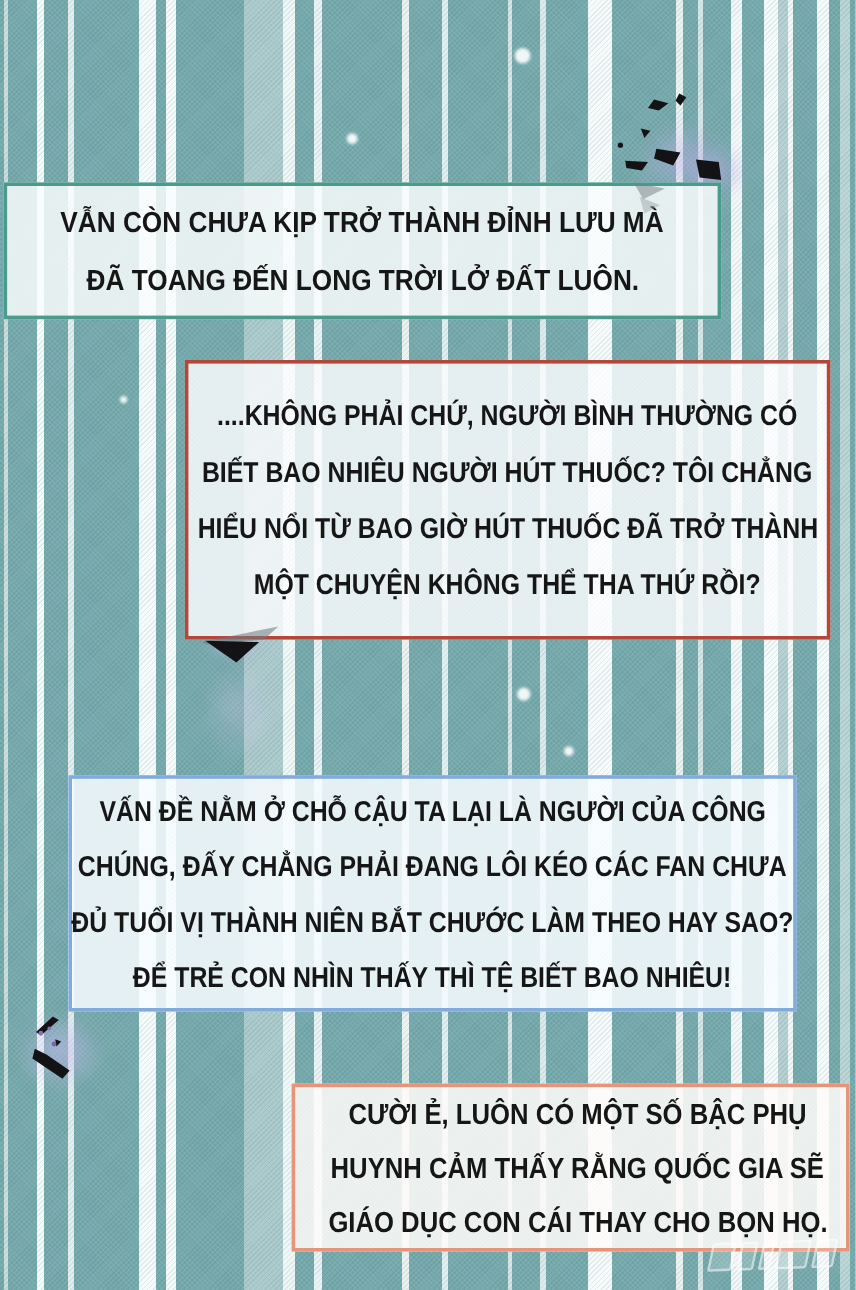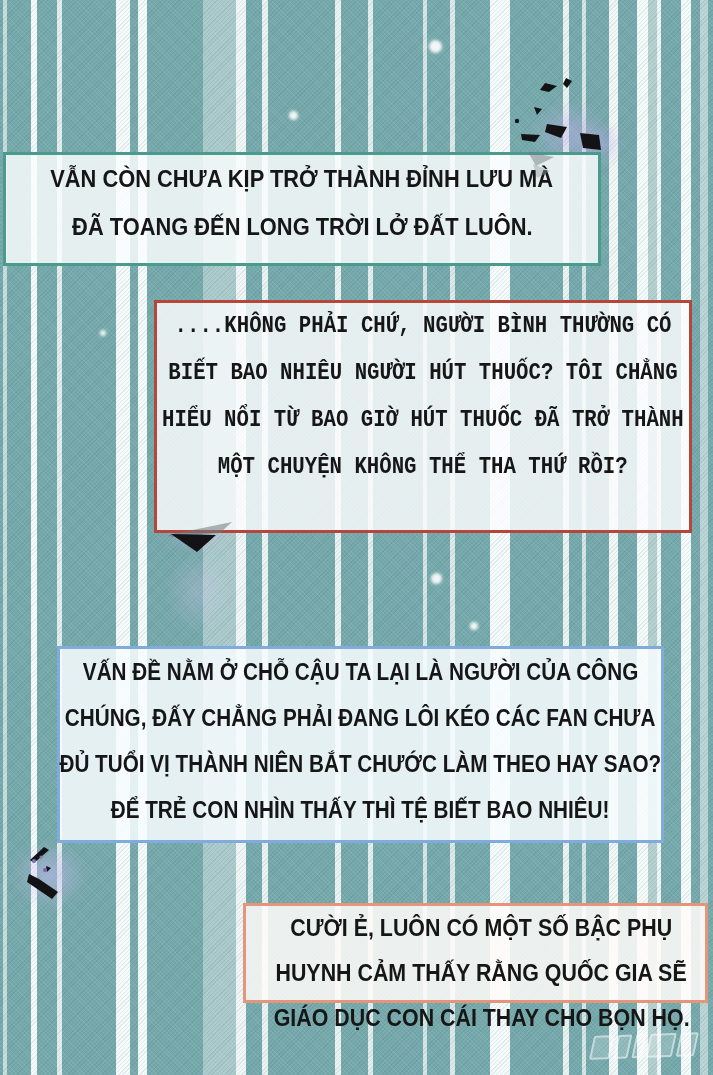--- a/index.html
+++ b/index.html
@@ -47,35 +47,35 @@
         rgba(255,255,255,.45) 648px, rgba(255,255,255,.45) 657px,
         rgba(255,255,255,.9) 657px, rgba(255,255,255,.9) 661px,
         transparent 661px, transparent 681px,
         rgba(252,255,255,.95) 681px, rgba(252,255,255,.95) 691px,
         transparent 691px, transparent 700px,
         rgba(255,255,255,.5) 700px, rgba(255,255,255,.5) 708px,
         transparent 708px);
   }
   .speech-box{
     position:absolute; box-sizing:border-box; border:3px solid #000;
-    display:flex; flex-direction:column; align-items:center;
+    display:flex; flex-direction:column; justify-content:center; align-items:center;
     color:#161616;
   }
   .speech-line{
     font-weight:700; white-space:nowrap; text-align:center;
     transform:scale(0.9,1.04); transform-origin:center;
     letter-spacing:0px;
   }
   #box-1{left:3px; top:152px; width:598px; height:114px; background:rgba(250,253,253,.84);}
   #box-1 .speech-line{font-size:23px; line-height:48px; transform:scale(0.95,1.05);}
   #box-2{left:154px; top:300px; width:538px; height:233px; background:rgba(250,252,253,.84);}
   #box-2 .speech-line{font-size:23px; line-height:47px;}
   #box-3{left:25px; top:646px; width:607px; height:197px; background:rgba(247,251,255,.86);}
   #box-3 .speech-line{font-size:23px; line-height:46px;}
-  #box-4{left:243px; top:903px; width:465px; height:100px; background:rgba(255,252,249,.86);padding-left:12px;}
+  #box-4{left:243px; top:903px; width:465px; height:140px; background:rgba(255,252,249,.86);padding-left:12px;}
   #box-4 .speech-line{font-size:23px; line-height:45px; transform:scale(0.93,1.05);}
   .glow{position:absolute; border-radius:50%; filter:blur(5px); pointer-events:none;}
   .speckle{position:absolute; background:#ffffff; border-radius:50%; filter:blur(1.5px); opacity:.9; pointer-events:none;}
   #ink-layer{position:absolute; left:0; top:0; pointer-events:none;}
   #watermark{
     position:absolute; left:592px; top:1032px; height:28px;
     display:flex; gap:4px; align-items:center;
     transform:skewX(-14deg) rotate(-2deg); opacity:.75;
   }
   .wm-block{
@@ -99,21 +99,21 @@
   <div class="glow" style="left:566px;top:122px;width:60px;height:44px;background:radial-gradient(closest-side,rgba(188,168,236,.55),rgba(188,168,236,0));"></div>
   <div class="glow" style="left:160px;top:524px;width:70px;height:28px;background:radial-gradient(closest-side,rgba(200,185,240,.4),rgba(200,185,240,0));"></div>
   <div class="glow" style="left:166px;top:548px;width:64px;height:86px;background:radial-gradient(closest-side,rgba(214,204,245,.33),rgba(214,204,245,0));"></div>
   <div class="glow" style="left:12px;top:842px;width:76px;height:68px;background:radial-gradient(closest-side,rgba(202,188,242,.6),rgba(202,188,242,0));"></div>
 
   <div id="box-1" class="speech-box" style="border-color: rgb(74, 155, 140);">
     <div class="speech-line">VẪN CÒN CHƯA KỊP TRỞ THÀNH ĐỈNH LƯU MÀ</div>
     <div class="speech-line">ĐÃ TOANG ĐẾN LONG TRỜI LỞ ĐẤT LUÔN.</div>
   </div>
 
-  <div id="box-2" class="speech-box" style="border-color: rgb(181, 71, 58); font-family: Liberation Mono, monospace;">
+  <div id="box-2" class="speech-box" style="border-color: rgb(181, 71, 58);">
     <div class="speech-line">....KHÔNG PHẢI CHỨ, NGƯỜI BÌNH THƯỜNG CÓ</div>
     <div class="speech-line">BIẾT BAO NHIÊU NGƯỜI HÚT THUỐC? TÔI CHẲNG</div>
     <div class="speech-line">HIỂU NỔI TỪ BAO GIỜ HÚT THUỐC ĐÃ TRỞ THÀNH</div>
     <div class="speech-line">MỘT CHUYỆN KHÔNG THỂ THA THỨ RỒI?</div>
   </div>
 
   <div id="box-3" class="speech-box" style="border-color: rgb(130, 171, 221); margin-left: 32px;">
     <div class="speech-line">VẤN ĐỀ NẰM Ở CHỖ CẬU TA LẠI LÀ NGƯỜI CỦA CÔNG</div>
     <div class="speech-line">CHÚNG, ĐẤY CHẲNG PHẢI ĐANG LÔI KÉO CÁC FAN CHƯA</div>
     <div class="speech-line">ĐỦ TUỔI VỊ THÀNH NIÊN BẮT CHƯỚC LÀM THEO HAY SAO?</div>

